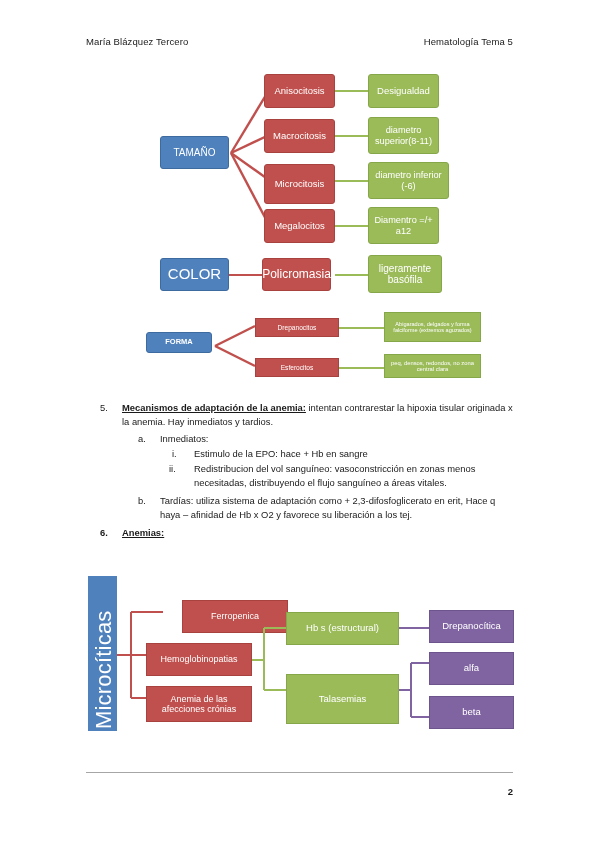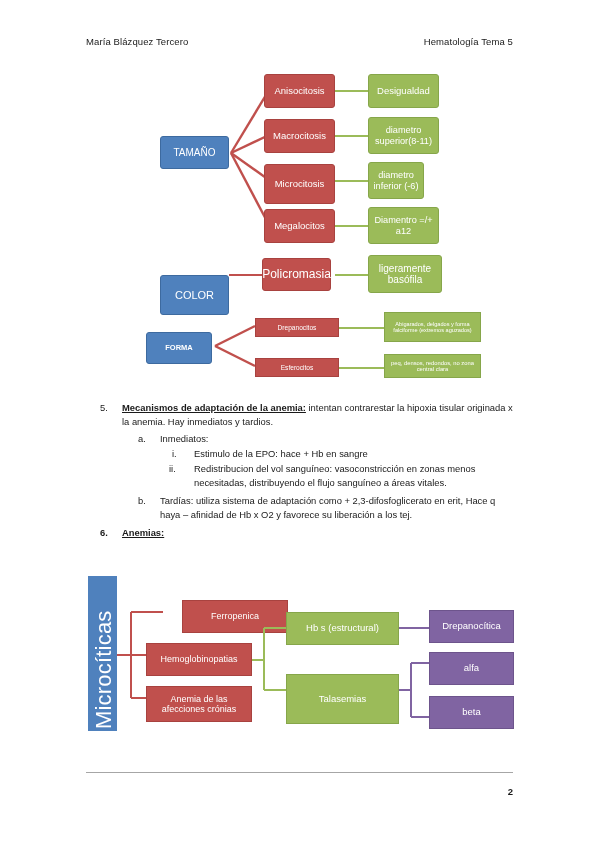--- a/index.html
+++ b/index.html
@@ -71,42 +71,42 @@
     <div class="node red" style="left:264px;top:74px;width:71px;height:34px;font-size:9.5px;">Anisocitosis</div>
     <div class="ln ln-g" style="left:335px;top:90px;width:33px;height:2.4px;"></div>
     <div class="node green" style="left:368px;top:74px;width:71px;height:34px;font-size:9.5px;">Desigualdad</div>
 
     <div class="node red" style="left:264px;top:119px;width:71px;height:34px;font-size:9.5px;">Macrocitosis</div>
     <div class="ln ln-g" style="left:335px;top:135px;width:33px;height:2.4px;"></div>
     <div class="node green" style="left:368px;top:117px;width:71px;height:37px;font-size:9.2px;padding:0 1px;">diametro superior(8-11)</div>
 
     <div class="node red" style="left:264px;top:164px;width:71px;height:40px;font-size:9.5px;">Microcitosis</div>
     <div class="ln ln-g" style="left:335px;top:180px;width:33px;height:2.4px;"></div>
-    <div class="node green" style="left:368px;top:162px;width:56px;height:37px;font-size:9.2px;padding:0 1px;">diametro inferior (-6)</div>
+    <div class="node green" style="left:368px;top:162px;width:81px;height:37px;font-size:9.2px;padding:0 1px;">diametro inferior (-6)</div>
 
     <div class="node red" style="left:264px;top:209px;width:71px;height:34px;font-size:9.5px;">Megalocitos</div>
     <div class="ln ln-g" style="left:335px;top:225px;width:33px;height:2.4px;"></div>
     <div class="node green" style="left:368px;top:207px;width:71px;height:37px;font-size:9.2px;padding:0 1px;">Diamentro =/+ a12</div>
   </div>
 
   <div>
-    <div class="node blue" style="left:160px;top:258px;width:69px;height:40px;font-size:11px;margin-top:17px;">COLOR</div>
+    <div class="node blue" style="left:160px;top:258px;width:69px;height:33px;font-size:15px;">COLOR</div>
     <div class="ln ln-r" style="left:229px;top:274px;width:33px;height:2.4px;"></div>
     <div class="node red" style="left:262px;top:258px;width:69px;height:33px;font-size:12px;">Policromasia</div>
     <div class="ln ln-g" style="left:335px;top:274px;width:33px;height:2.4px;"></div>
     <div class="node green" style="left:368px;top:255px;width:74px;height:38px;font-size:10px;">ligeramente basófila</div>
   </div>
 
   <div>
     <svg class="conn" style="left:211px;top:318px;width:50px;height:56px;">
       <line x1="4" y1="28" x2="44" y2="8" stroke="#c0504d" stroke-width="2.4"></line>
       <line x1="4" y1="28" x2="44" y2="48" stroke="#c0504d" stroke-width="2.4"></line>
     </svg>
 
-    <div class="node blue" style="left:146px;top:332px;width:66px;height:32px;font-size:7.5px;font-weight:bold;">FORMA</div>
+    <div class="node blue" style="left:146px;top:332px;width:66px;height:21px;font-size:7.5px;font-weight:bold;">FORMA</div>
 
     <div class="node red sq" style="left:255px;top:318px;width:84px;height:19px;font-size:6.6px;">Drepanocitos</div>
     <div class="ln ln-g" style="left:339px;top:327px;width:45px;height:1.8px;"></div>
     <div class="node green sq" style="left:384px;top:312px;width:97px;height:30px;font-size:5.6px;padding:0 2px;">Abigarados, delgados y forma falciforme (extremos aguzados)</div>
 
     <div class="node red sq" style="left:255px;top:358px;width:84px;height:19px;font-size:6.6px;">Esferocitos</div>
     <div class="ln ln-g" style="left:339px;top:367px;width:45px;height:1.8px;"></div>
     <div class="node green sq" style="left:384px;top:354px;width:97px;height:24px;font-size:5.8px;padding:0 2px;">peq, densos, redondos, no zona central clara</div>
   </div>
 

